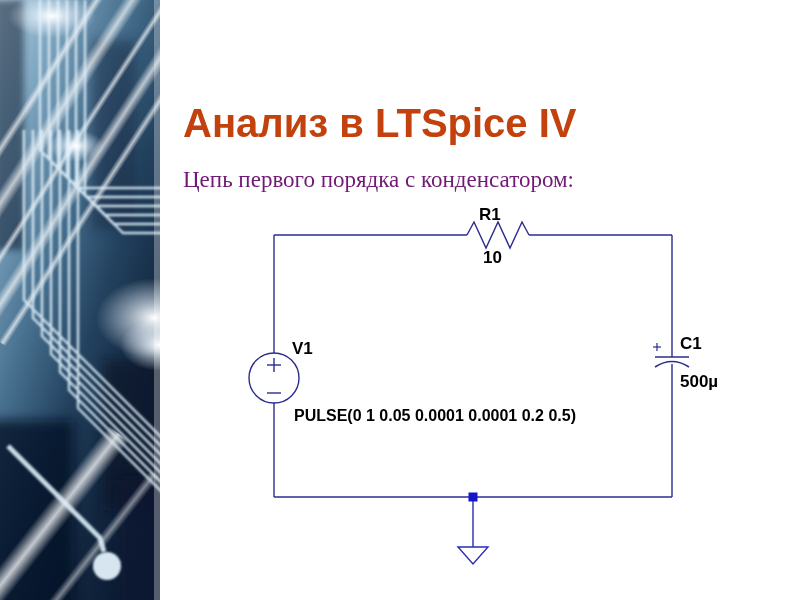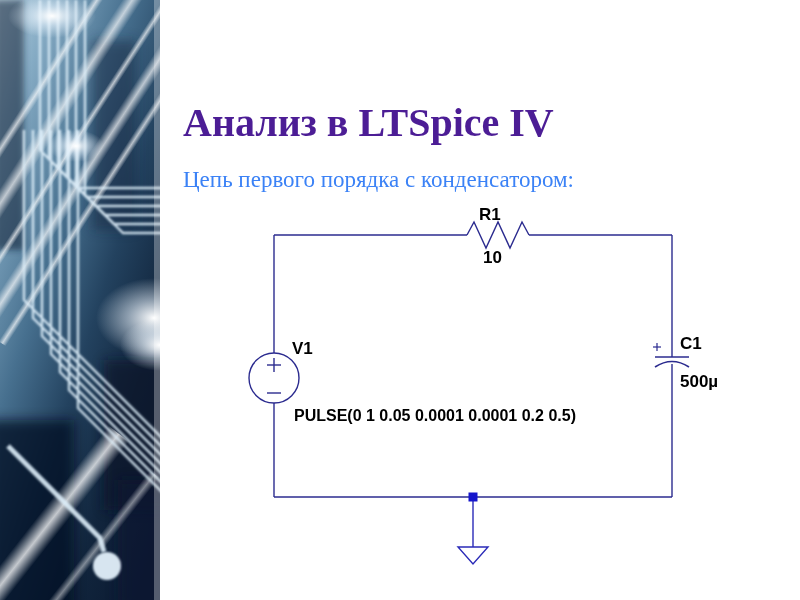--- a/index.html
+++ b/index.html
@@ -6,27 +6,27 @@
   body{
     width:800px;height:600px;background:#ffffff;
     font-family:"Liberation Sans",sans-serif;
     position:relative;overflow:hidden;
   }
   .slide{position:absolute;left:0;top:0;width:800px;height:600px;background:#ffffff;}
   .sidebar{position:absolute;left:0;top:0;width:160px;height:600px;overflow:hidden;}
   .sidebar svg{display:block;}
   .title{
     position:absolute;left:183px;top:76px;
-    font-family:Liberation Serif, serif;font-weight:700;
-    font-size:40px;line-height:1.0;color:#4c1d95;white-space:nowrap;
+    font-family:Liberation Sans, sans-serif;font-weight:700;
+    font-size:40px;line-height:1.0;color:#c2410c;white-space:nowrap;
   }
   .subtitle{
     position:absolute;left:183px;top:144px;
     font-family:"Liberation Serif",serif;font-weight:400;
-    font-size:23px;line-height:1.1;color:#3b82f6;white-space:nowrap;
+    font-size:23px;line-height:1.1;color:#701a75;white-space:nowrap;
   }
   .schematic{position:absolute;left:230px;top:190px;width:480px;height:370px;}
   .lbl{
     font-family:"Liberation Sans",sans-serif;font-weight:700;
     fill:#000000;
   }
   .lbl-17{font-size:17px;}
   .lbl-16{font-size:16px;}
 </style>
 </head>

